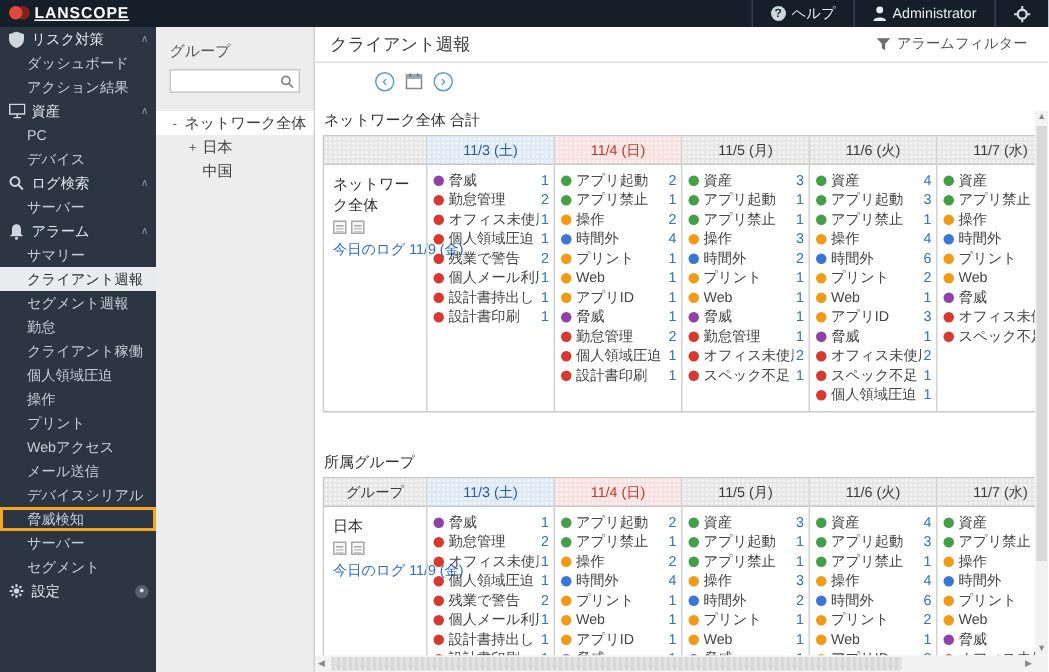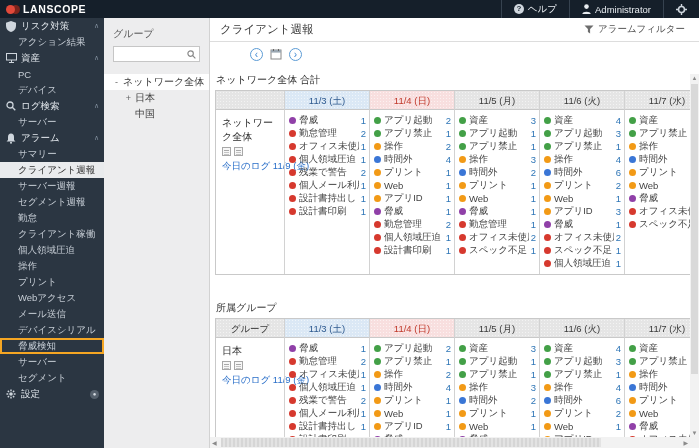--- a/index.html
+++ b/index.html
@@ -2,21 +2,21 @@
 <html><head>
 <meta charset="utf-8">
 <style>
   * { box-sizing: border-box; margin: 0; padding: 0; }
   html,body { width:699px; height:448px; overflow:hidden; }
   body { position:relative; font-family:"Liberation Sans","DejaVu Sans",sans-serif; background:#fff; }
 
   
   .topbar { position:absolute; top:0; left:0; right:0; height:18px; background:#151f2a;
             color:#fff; display:flex; align-items:center; z-index:30; }
-  .logo { display:flex; align-items:center; gap:4px; padding-left:6px; width:104px; }
+  .logo { display:flex; align-items:flex-start; gap:4px; padding-left:6px; width:104px;text-decoration:underline; }
   .logo-mark { position:relative; width:13px; height:11px; }
   .logo-mark .c1 { position:absolute; left:5px; top:1px; width:9px; height:9px; border-radius:50%; background:#7e241c; }
   .logo-mark .c2 { position:absolute; left:0; top:1px; width:9px; height:9px; border-radius:50%; background:#e2493a; }
   .logo-text { font-size:10.5px; font-weight:bold; letter-spacing:.6px; color:#fff; }
   .topbar-right { margin-left:auto; display:flex; align-items:center; height:100%; }
   .tb-item { display:flex; align-items:center; gap:4px; padding:0 12px; height:100%;
              font-size:9.5px; color:#e8ecf0; border-left:1px solid #36424f; cursor:pointer; }
   .help-circ { display:inline-block; width:10px; height:10px; border-radius:50%; background:#cfd6dd;
                color:#1b2631; font-size:8px; line-height:10px; text-align:center; font-weight:bold; }
 
@@ -132,20 +132,23 @@
     <div class="side-row section">
       <span class="s-icon">
         <svg width="10" height="11" viewBox="0 0 10 11">
           <path d="M5 0 L10 1.8 V5 C10 8.2 7.6 10.2 5 11 C2.4 10.2 0 8.2 0 5 V1.8 Z" fill="#cfd6dd"></path>
         </svg>
       </span>
       <span>リスク対策</span>
       <span class="chev">∧</span>
     </div>
     <div class="side-row item">
+      <span>ダッシュボード</span>
+    </div>
+    <div class="side-row item">
       <span>アクション結果</span>
     </div>
     <div class="side-row section">
       <span class="s-icon">
         <svg width="11" height="10" viewBox="0 0 11 10">
           <rect x="0.5" y="0.5" width="10" height="6.5" fill="none" stroke="#cfd6dd"></rect>
           <line x1="3" y1="9.5" x2="8" y2="9.5" stroke="#cfd6dd"></line>
           <line x1="5.5" y1="7" x2="5.5" y2="9.5" stroke="#cfd6dd"></line>
         </svg>
       </span>
@@ -179,23 +182,20 @@
         </svg>
       </span>
       <span>アラーム</span>
       <span class="chev">∧</span>
     </div>
     <div class="side-row item">
       <span>サマリー</span>
     </div>
     <div class="side-row item selected">
       <span>クライアント週報</span>
-    </div>
-    <div class="side-row item">
-      <span>サーバー週報</span>
     </div>
     <div class="side-row item">
       <span>セグメント週報</span>
     </div>
     <div class="side-row item">
       <span>勤怠</span>
     </div>
     <div class="side-row item">
       <span>クライアント稼働</span>
     </div>

